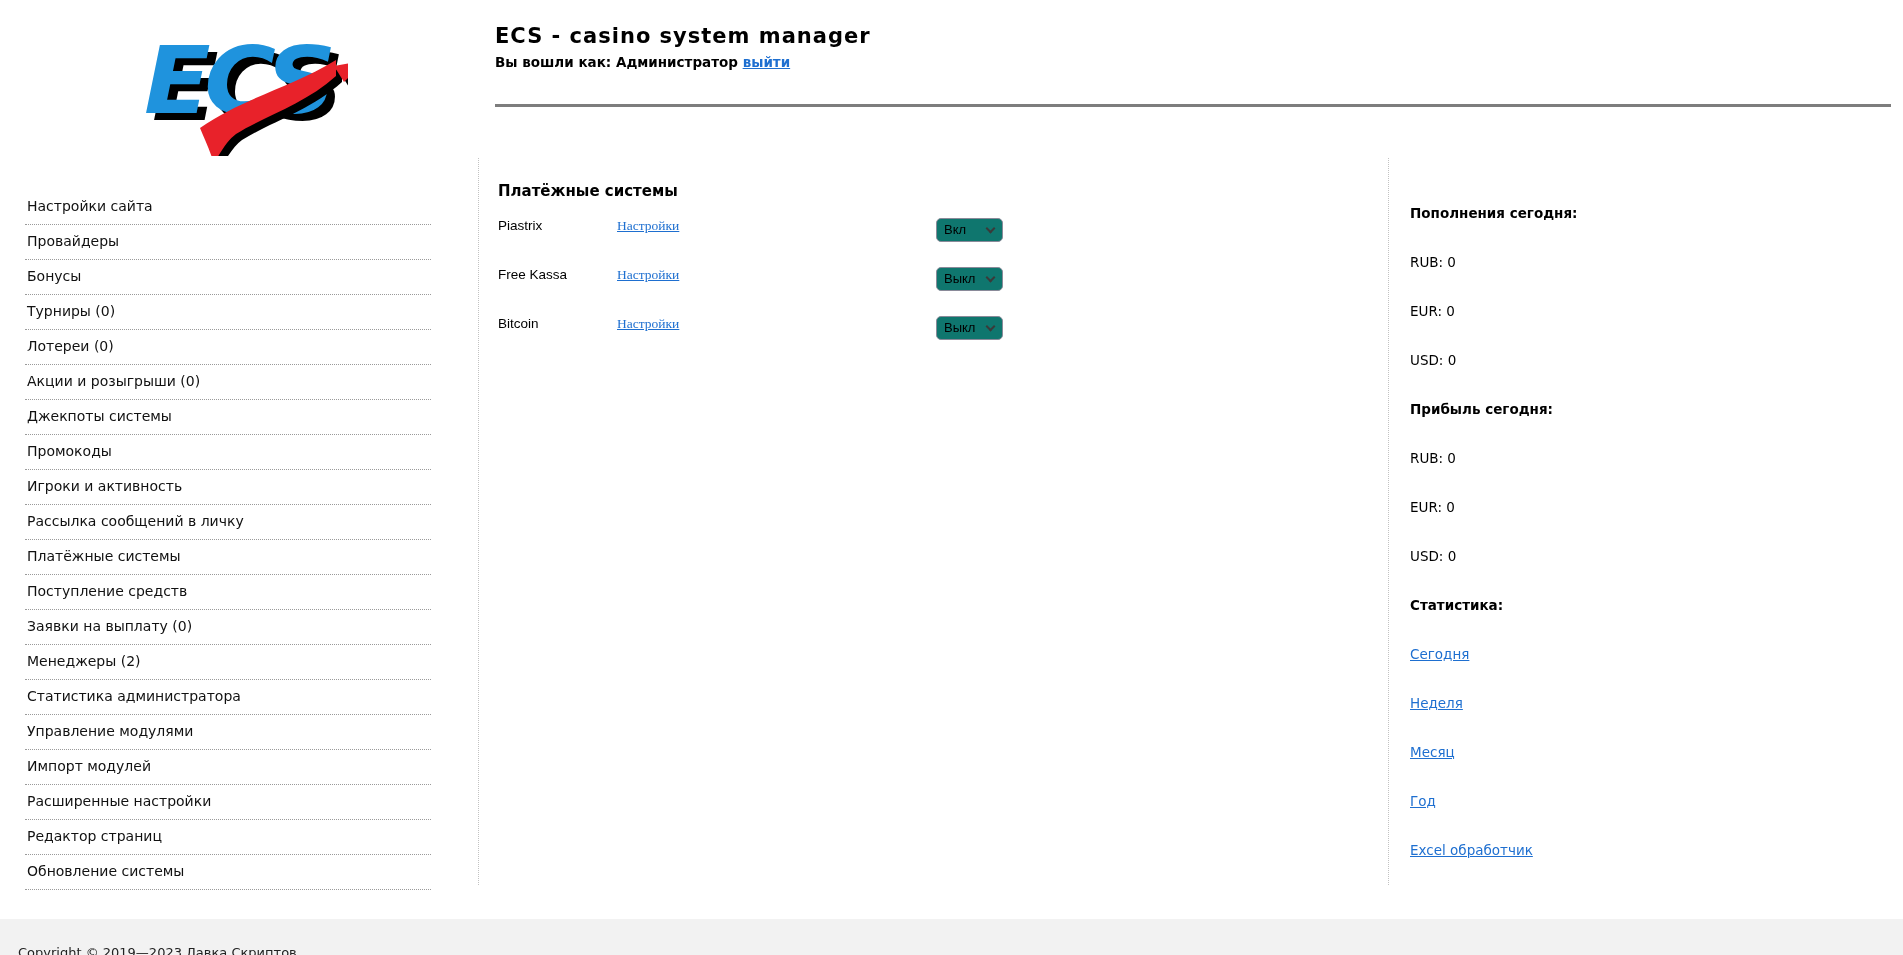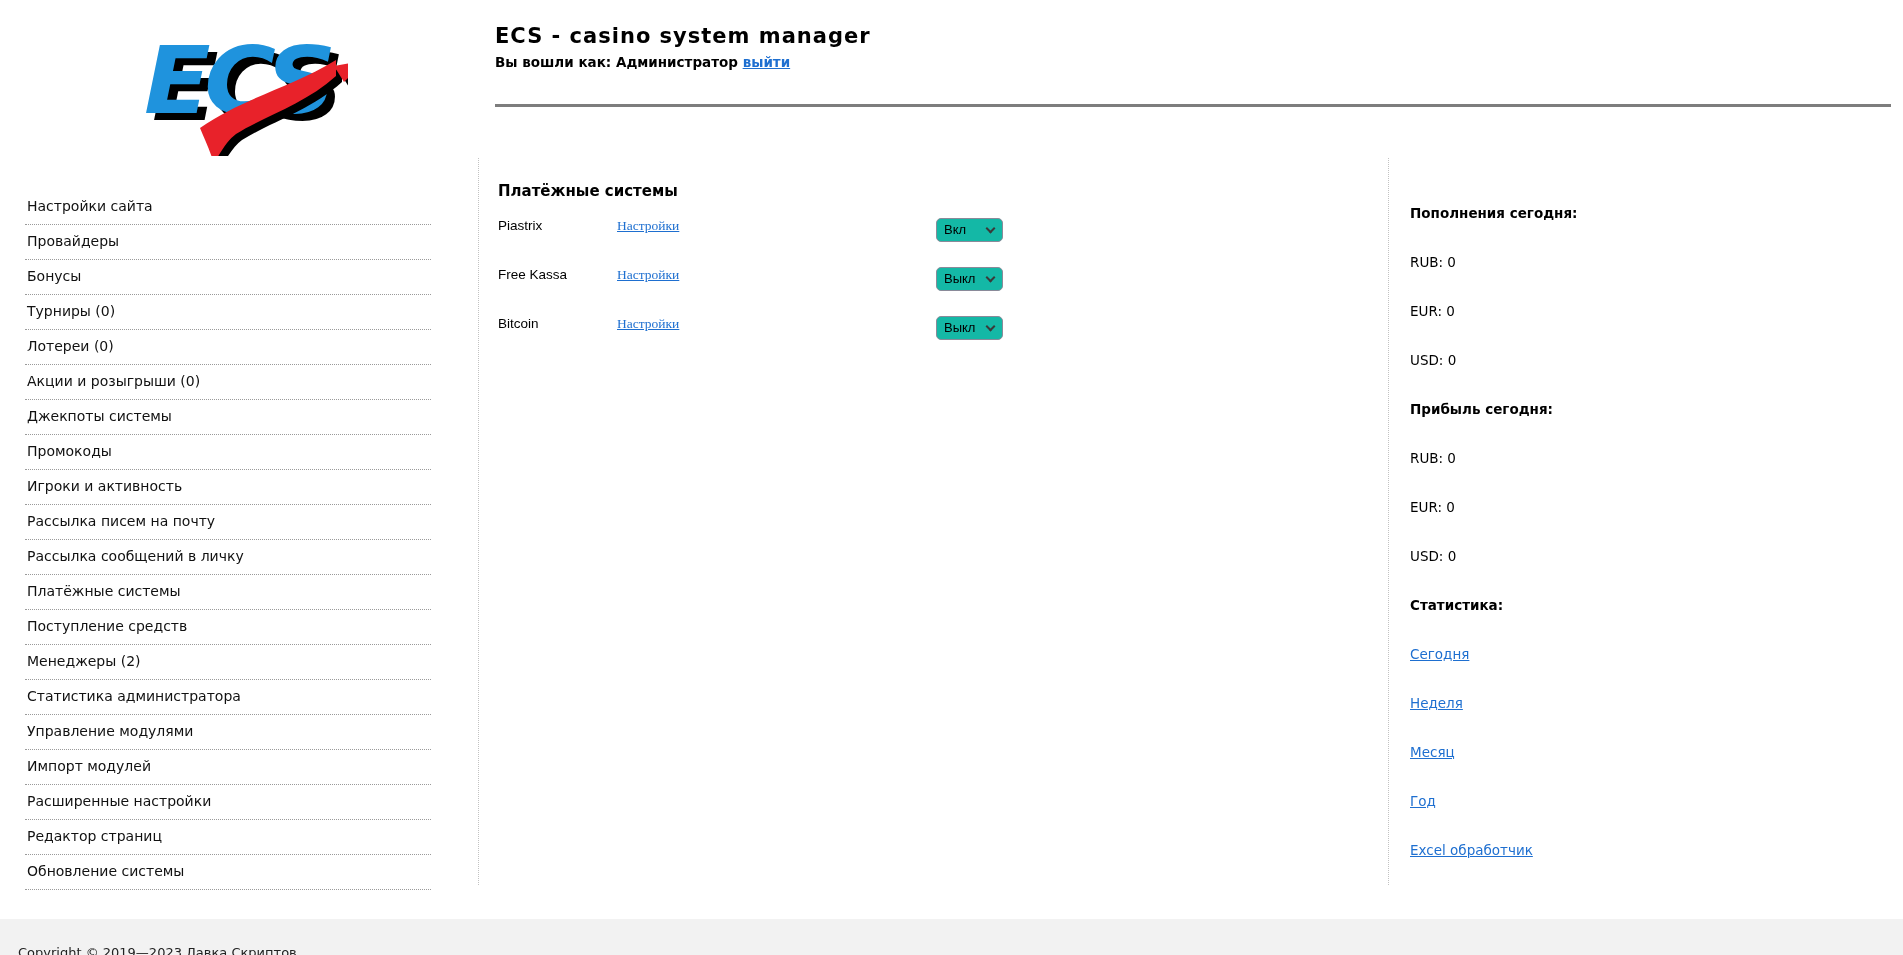--- a/index.html
+++ b/index.html
@@ -35,21 +35,21 @@
   .main { position:absolute; left:498px; top:182px; width:860px; }
   .main-heading { font-size:15px; font-weight:bold; margin-bottom:18px; }
   .pay-row { display:flex; align-items:flex-start; height:49px; }
   .pay-name { width:119px; font-family:"Liberation Sans", sans-serif; font-size:13.5px; }
   .pay-settings { font-family:Liberation Serif, serif; font-size:13.5px; width:319px; }
   .select-wrap { position:relative; display:inline-block; }
   .status-select {
     appearance:none; -webkit-appearance:none; -moz-appearance:none;
     font-family:"Liberation Sans", sans-serif; font-size:13px;
     padding:3px 26px 4px 7px; border:1px solid #8a8a99; border-radius:5px;
-    background:#14b8a6; color:#000; cursor:pointer; min-width:67px;
+    background:#0f766e; color:#000; cursor:pointer; min-width:67px;
   }
   .select-wrap .chev {
     position:absolute; right:9px; top:7px; width:7px; height:7px;
     border-right:2px solid #3a3a3a; border-bottom:2px solid #3a3a3a;
     transform:rotate(45deg); pointer-events:none;
   }
   
   .stats { position:absolute; left:1410px; top:180px; width:420px; }
   .stats .line { font-size:13.5px; line-height:31px; height:31px;margin-top:18px; }
   .stats .line.bold { font-weight:bold; }
@@ -123,36 +123,36 @@
       </div>
 
       <div class="sidebar-item">
         <span>Промокоды</span>
       </div>
 
       <div class="sidebar-item">
         <span>Игроки и активность</span>
       </div>
 
-      <div class="sidebar-item">
-        <span>Рассылка писем на почту</span>
-      </div>
 
       <div class="sidebar-item">
         <span>Рассылка сообщений в личку</span>
       </div>
 
       <div class="sidebar-item">
         <span>Платёжные системы</span>
       </div>
 
       <div class="sidebar-item">
         <span>Поступление средств</span>
       </div>
 
+      <div class="sidebar-item">
+        <span>Заявки на выплату (0)</span>
+      </div>
 
       <div class="sidebar-item">
         <span>Менеджеры (2)</span>
       </div>
 
       <div class="sidebar-item">
         <span>Статистика администратора</span>
       </div>
 
       <div class="sidebar-item">

